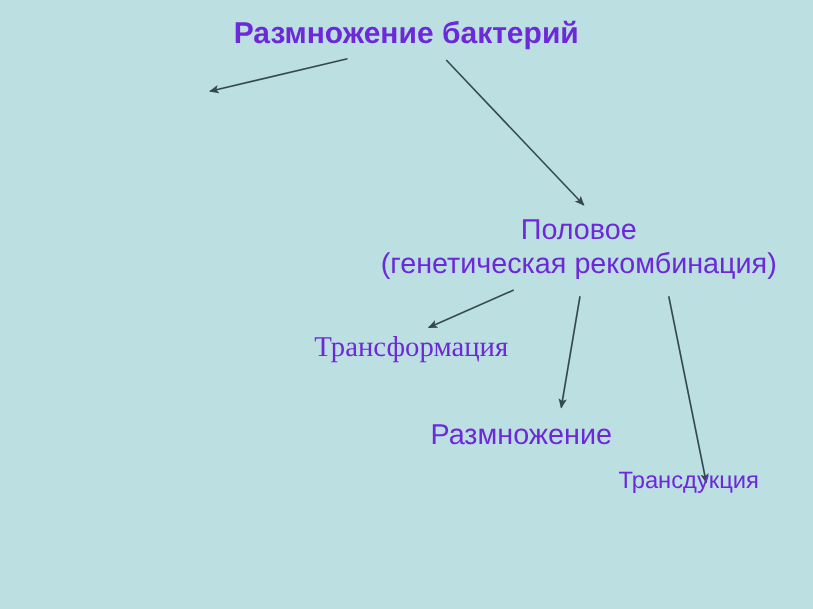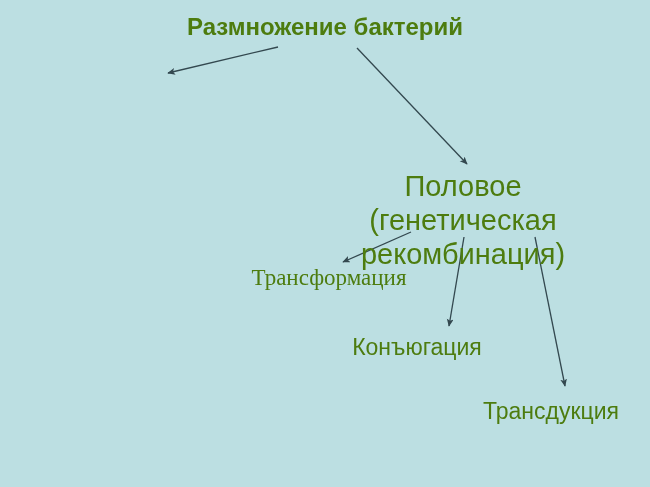--- a/index.html
+++ b/index.html
@@ -22,63 +22,63 @@
   #arrow-layer {
     position: absolute;
     left: 0;
     top: 0;
     width: 650px;
     height: 487px;
     pointer-events: none;
   }
   .node {
     position: absolute;
-    color: #4d7c0f;
+    color: #6d28d9;
     line-height: 1.17;
     text-align: center;
     white-space: pre-line;
     letter-spacing: 0px;
   }
   .title-node {
     font-size: 24px;
     font-weight: bold;
     left: 0;
     right: 0;
     top: 13px;
     text-align: center;
   }
   .node-asexual {
     font-size: 23px;
     left: 2px;
     top: 72px;
     width: 300px;
   }
   .node-sexual {
-    font-size: 29px;
+    font-size: 23px;
     left: 276px;
     top: 170px;
     width: 374px;
   }
   .node-transformation {
     font-size: 23px;
     left: 219px;
     top: 265px;
     width: 220px;
     font-family: Liberation Serif, serif;
   }
   .node-conjugation {
     font-size: 23px;
     left: 337px;
     top: 334px;
     width: 160px;
   }
   .node-transduction {
-    font-size: 23px;
+    font-size: 19px;
     left: 461px;
-    top: 398px;
+    top: 374px;
     width: 180px;
   }
 </style>
 </head>
 <body>
 
 <div id="slide">
 
   <svg id="arrow-layer" viewBox="0 0 650 487" width="650" height="487">
     <defs>
@@ -94,17 +94,17 @@
   </svg>
 
   <div class="node title-node">Размножение бактерий</div>
 
 
   <div class="node node-sexual">Половое
 (генетическая рекомбинация)</div>
 
   <div class="node node-transformation">Трансформация</div>
 
-  <div class="node node-conjugation">Конъюгация</div>
+  <div class="node node-conjugation">Размножение</div>
 
   <div class="node node-transduction">Трансдукция</div>
 
 </div>
 
 </body></html>

